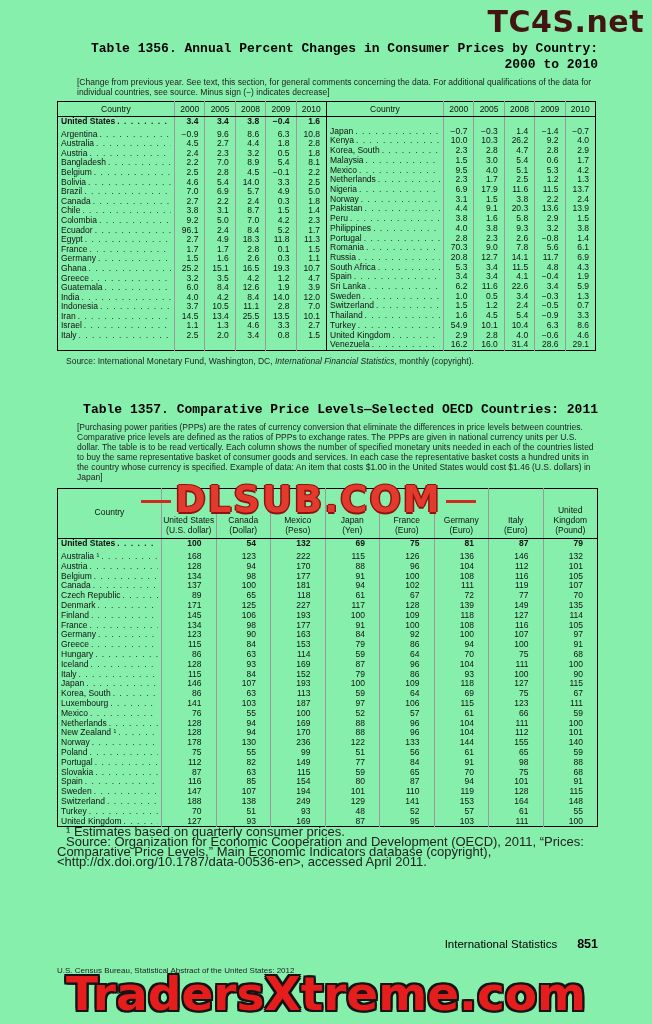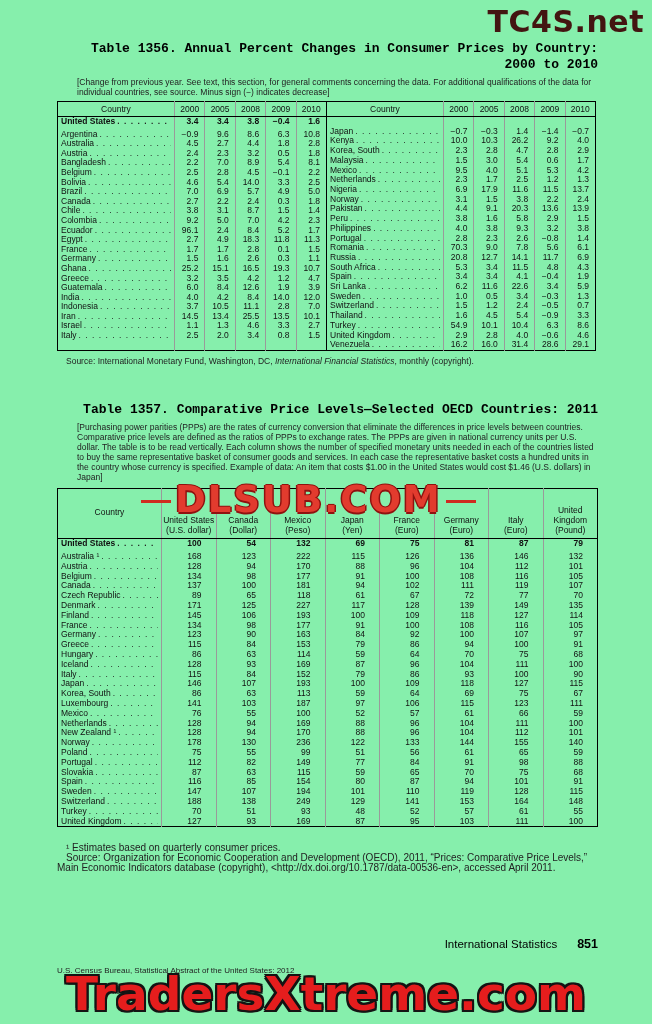--- a/index.html
+++ b/index.html
@@ -21,21 +21,21 @@
             text-shadow:-2px 0 #141414, 2px 0 #141414, 0 -2px #141414, 0 2px #141414,
                         -2px -2px #141414, 2px 2px #141414, -2px 2px #141414, 2px -2px #141414; }
 
   .content { position:absolute; left:57px; top:41px; width:541px; z-index:1; }
 
   .t-title { font-family:Liberation Mono, monospace; font-size:13px; font-weight:bold; line-height:16px; color:#000;text-align:right; }
   .note { font-size:8.5px; line-height:10px; margin-top:4px; color:#222;margin-left:20px; }
   .src  { font-size:8.5px; line-height:10px; margin-top:5px; text-indent:9px; color:#222; }
   .src em { font-style:italic; }
   .title2 { margin-top:36px; }
-  .foot { font-size:10px; line-height:10px; margin-top:16px; color:#222; }
+  .foot { font-size:13px; line-height:10px; margin-top:0; color:#222; }
   .foot p { text-indent:9px; }
 
   table { border-collapse:collapse; table-layout:fixed; font-size:8.5px; color:#111; }
   .tblpair { display:flex; margin-top:4px; }
   .t1356 { width:270px; border:1px solid #000; }
   .t1356.rightHalf { margin-left:-1px; }
   .t1356 th { font-weight:normal; height:15px; border-bottom:1px solid #000; text-align:center; font-size:8.5px; }
   .t1356 td, .t1356 th { border-left:1px solid #9a9a9a; }
   .t1356 td:first-child, .t1356 th:first-child { border-left:none; }
   .t1356 td { line-height:9.6px; height:9.6px; white-space:nowrap; overflow:hidden; }

